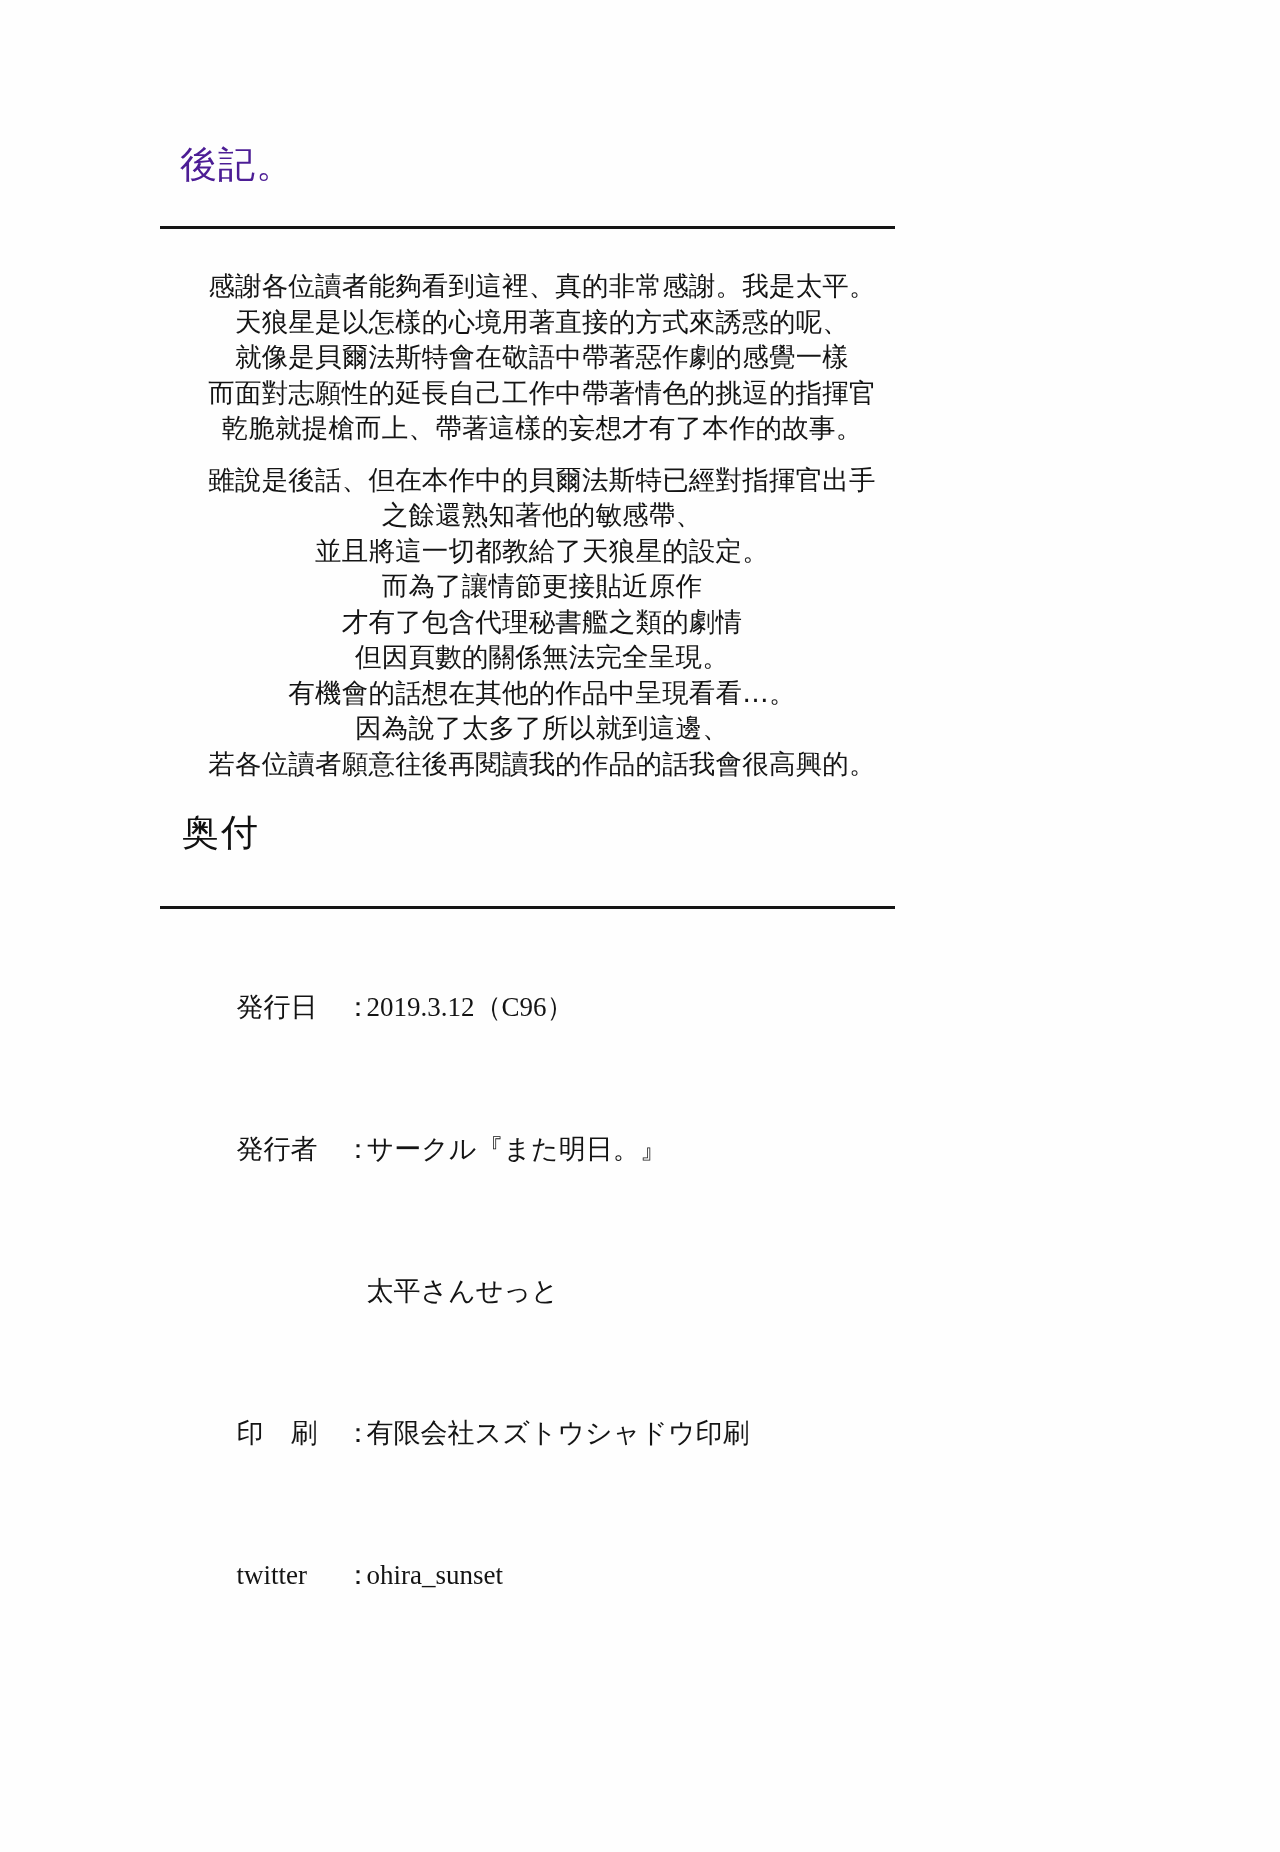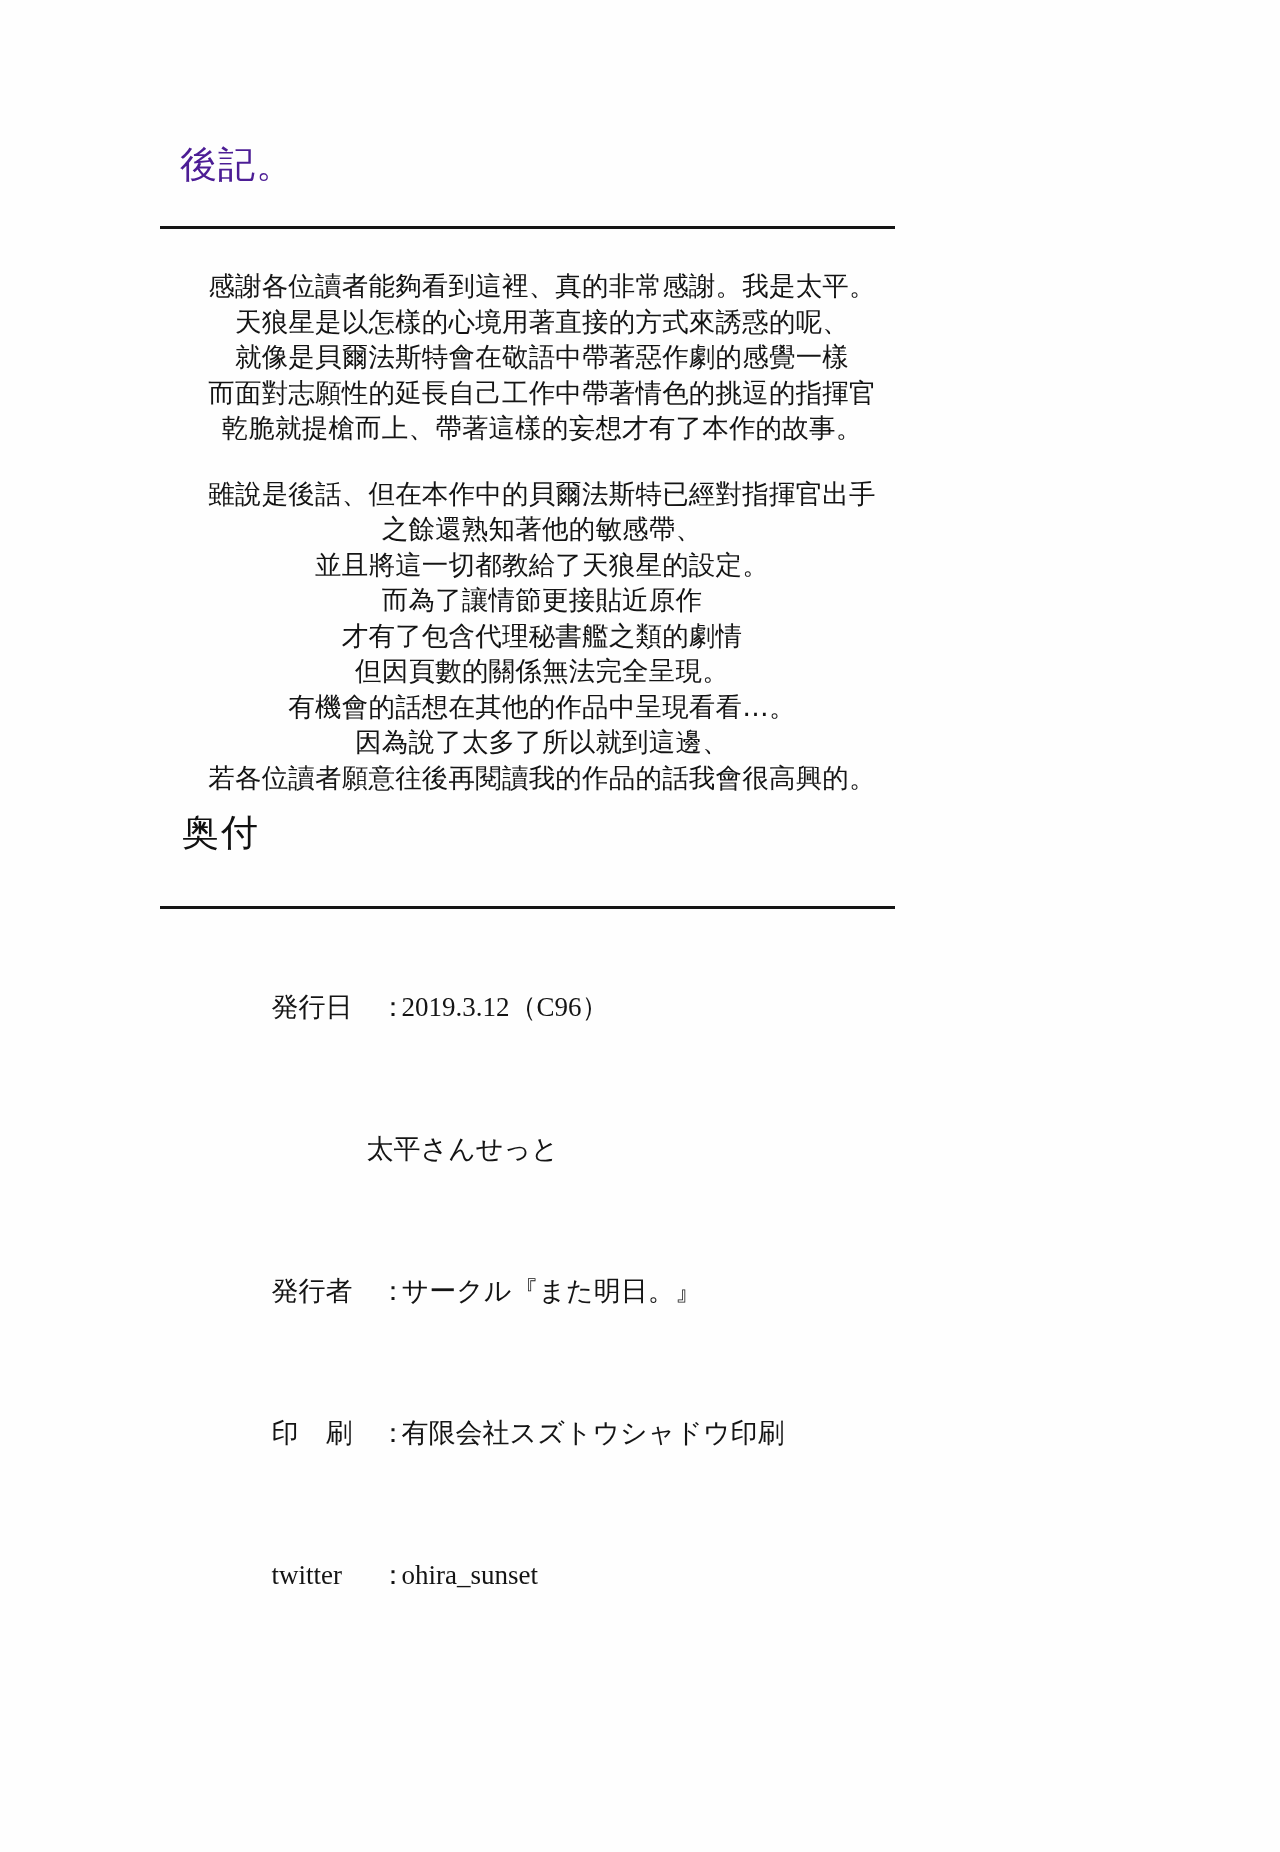--- a/index.html
+++ b/index.html
@@ -52,21 +52,21 @@
     line-height: 35.5px;
     color: #141414;
     letter-spacing: 0.2px;
     text-align: center;
   }
   .body-text p {
     margin: 0;
     white-space: pre-wrap;
   }
   .body-text p.gap {
-    margin-top: 30px;
+    margin-top: 16px;
   }
 
   
   .colophon-heading {
     position: absolute;
     left: 182px;
     top: 808px;
     font-size: 37px;
     font-family: "DejaVu Sans", sans-serif;
     font-weight: 500;
@@ -84,21 +84,20 @@
     color: #141414;
     font-family: "Liberation Serif", serif;
   }
   .colophon-row {
     display: block;
     white-space: pre;
   }
   .colophon-row .label {
     display: inline-block;
     min-width: 108px;
-    margin-left: 35px;
   }
   .colophon-row .sep {
     display: inline-block;
     width: 22px;
   }
   .colophon-row .value { }
   .colophon-row.indent .value {
     padding-left: 130px;
   }
   .jp {
@@ -134,26 +133,26 @@
   <div class="colophon-heading jp">奥付</div>
 
   <div class="rule rule-colophon"></div>
 
   <div class="colophon-list">
 
     <div class="colophon-row">
       <span class="label jp">発行日</span><span class="sep jp">：</span><span class="value">2019.3.12（C96）</span>
     </div>
 
+    <div class="colophon-row">
+      <span class="label jp">発行者</span><span class="sep jp">：</span><span class="value jp">サークル『また明日。』</span>
+    </div>
+
     <div class="colophon-row indent">
       <span class="value jp">太平さんせっと</span>
-    </div>
-
-    <div class="colophon-row">
-      <span class="label jp">発行者</span><span class="sep jp">：</span><span class="value jp">サークル『また明日。』</span>
     </div>
 
     <div class="colophon-row">
       <span class="label jp">印　刷</span><span class="sep jp">：</span><span class="value jp">有限会社スズトウシャドウ印刷</span>
     </div>
 
 
 
     <div class="colophon-row">
       <span class="label">twitter</span><span class="sep jp">：</span><span class="value">ohira_sunset</span>

